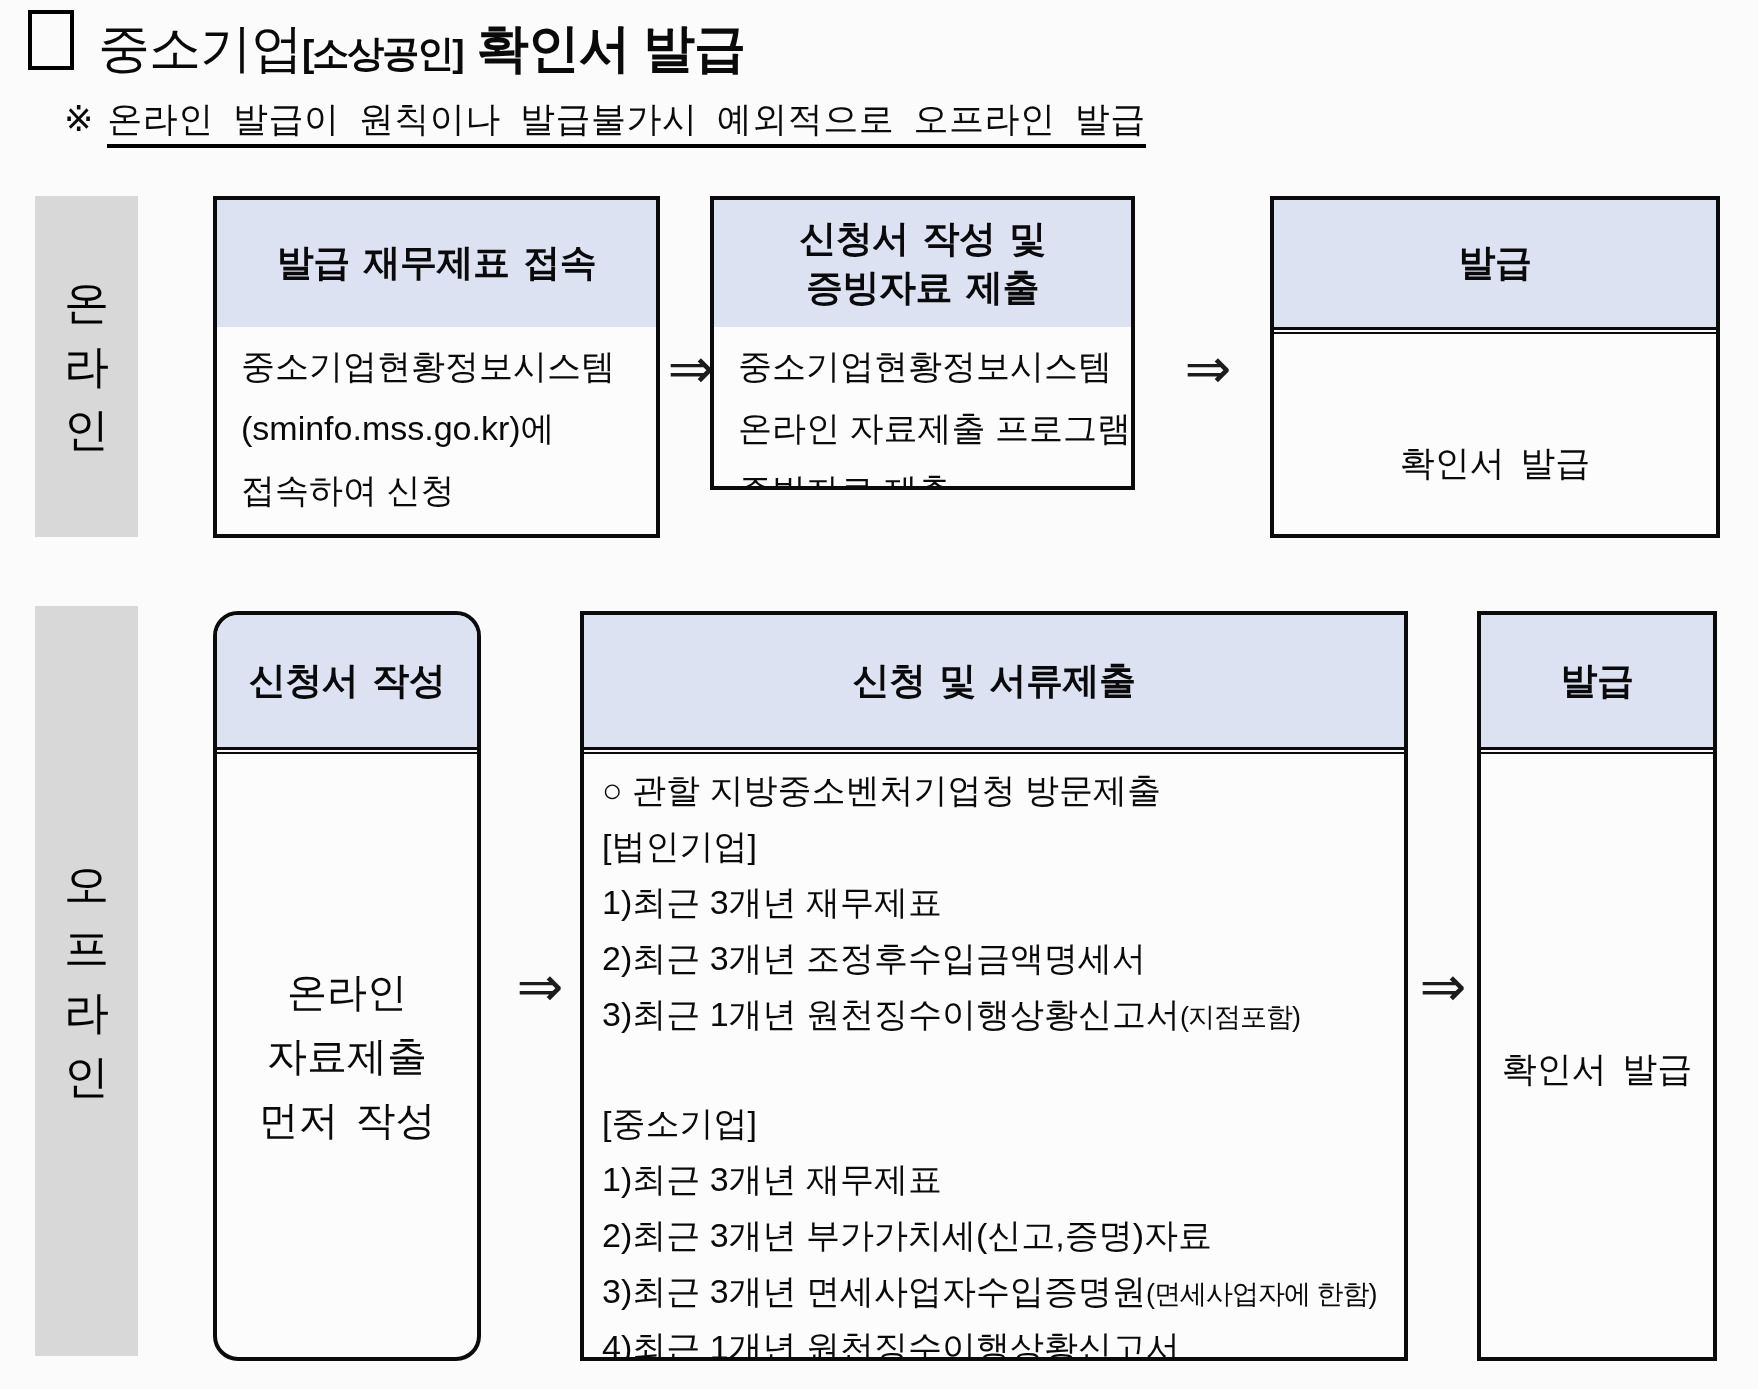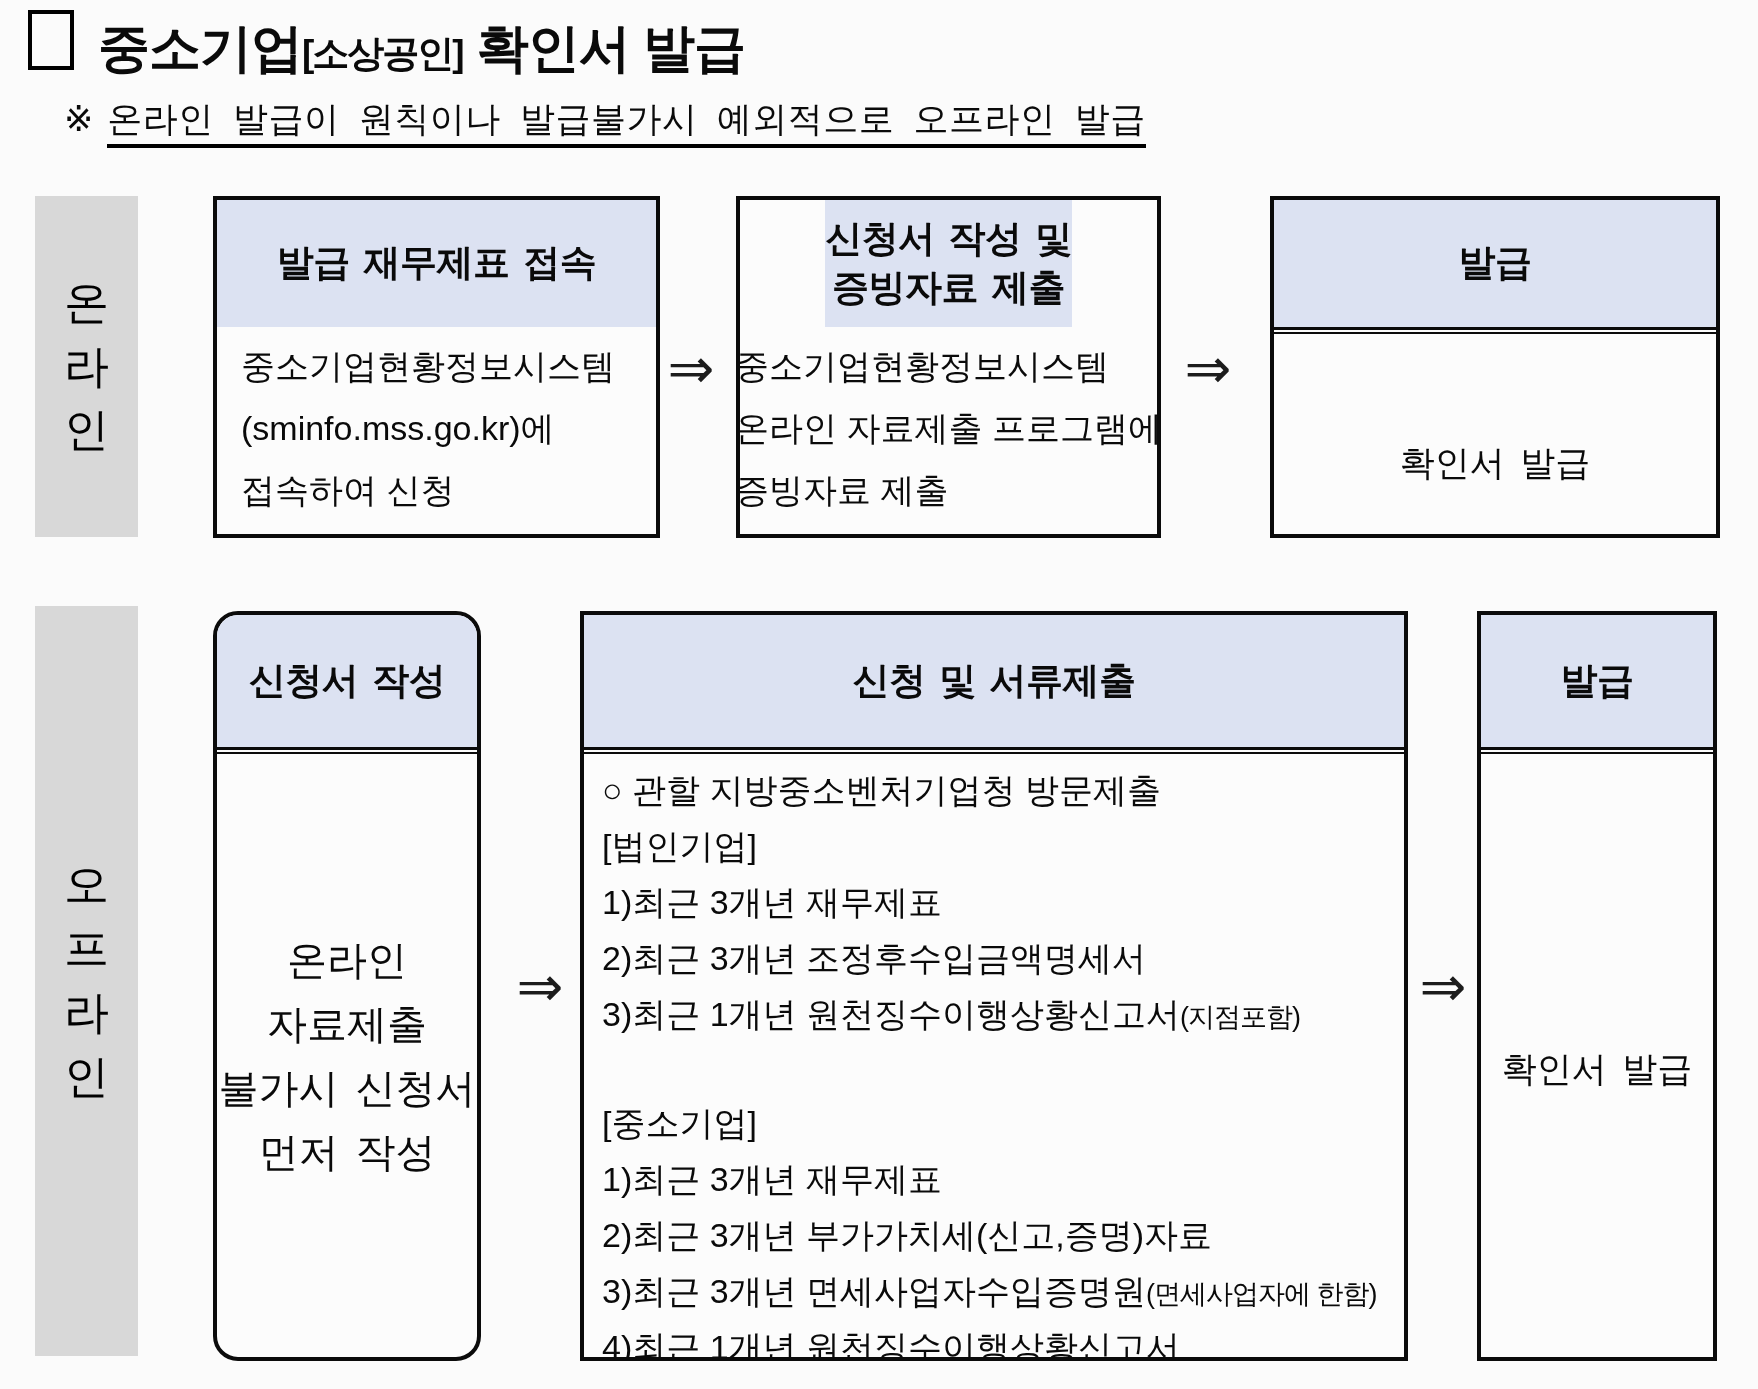--- a/index.html
+++ b/index.html
@@ -8,21 +8,21 @@
     background:#fbfbfb; color:#0a0a0a;
     font-family:"Liberation Sans","DejaVu Sans",sans-serif;
   }
   
   .title { position:absolute; left:28px; top:10px; white-space:nowrap; }
   .title .sq {
     display:inline-block; width:38px; height:52px;
     border:4px solid #000; vertical-align:-4px; margin-right:24px;
     background:transparent;
   }
-  .title .t-main { font-size:52px; font-weight:bold; letter-spacing:-1px;margin-top:36px; }
+  .title .t-main { font-size:52px; font-weight:normal; letter-spacing:-1px;margin-top:36px; }
   .title .t-sub  { font-size:37px; font-weight:bold; letter-spacing:-2px; }
   .title .t-rest { font-size:52px; font-weight:bold; letter-spacing:-1px; margin-left:14px; }
   
   .note { position:absolute; left:64px; top:96px; font-size:35px; white-space:nowrap; }
   .note .mark { margin-right:14px; }
   .note .u {
     border-bottom:4px solid #000; padding-bottom:6px; word-spacing:9px; letter-spacing:0.5px;
   }
   
   .vbar {
@@ -86,21 +86,21 @@
     </div>
     <div class="bdy bdy-lines">
       <div>중소기업현황정보시스템</div>
       <div>(sminfo.mss.go.kr)에</div>
       <div>접속하여 신청</div>
     </div>
   </div>
 
   <div class="arr" style="left:691px; top:368px;">⇒</div>
 
-  <div class="fbox" style="left:736px; top:196px; width:425px; height:342px;align-items:center;">
+  <div class="fbox" style="left:710px; top:196px; width:425px; height:294px;">
     <div class="hdr hdr-on">
       <span>신청서 작성 및</span>
       <span>증빙자료 제출</span>
     </div>
     <div class="bdy bdy-lines">
       <div>중소기업현황정보시스템</div>
       <div>온라인 자료제출 프로그램에</div>
       <div>증빙자료 제출</div>
     </div>
   </div>
@@ -125,21 +125,20 @@
   </div>
 
   <div class="fbox" style="left:213px; top:611px; width:268px; height:750px;border-radius:25px;">
     <div class="hdr hdr-off">
       <span>신청서 작성</span>
     </div>
     <div class="sep"></div>
     <div class="bdy bdy-stack">
       <span>온라인</span>
       <span>자료제출</span>
-      <span>불가시 신청서</span>
       <span>먼저 작성</span>
     </div>
   </div>
 
   <div class="arr" style="left:540px; top:986px;">⇒</div>
 
   <div class="fbox" style="left:580px; top:611px; width:828px; height:750px;justify-content:flex-end;">
     <div class="hdr hdr-off">
       <span>신청 및 서류제출</span>
     </div>

